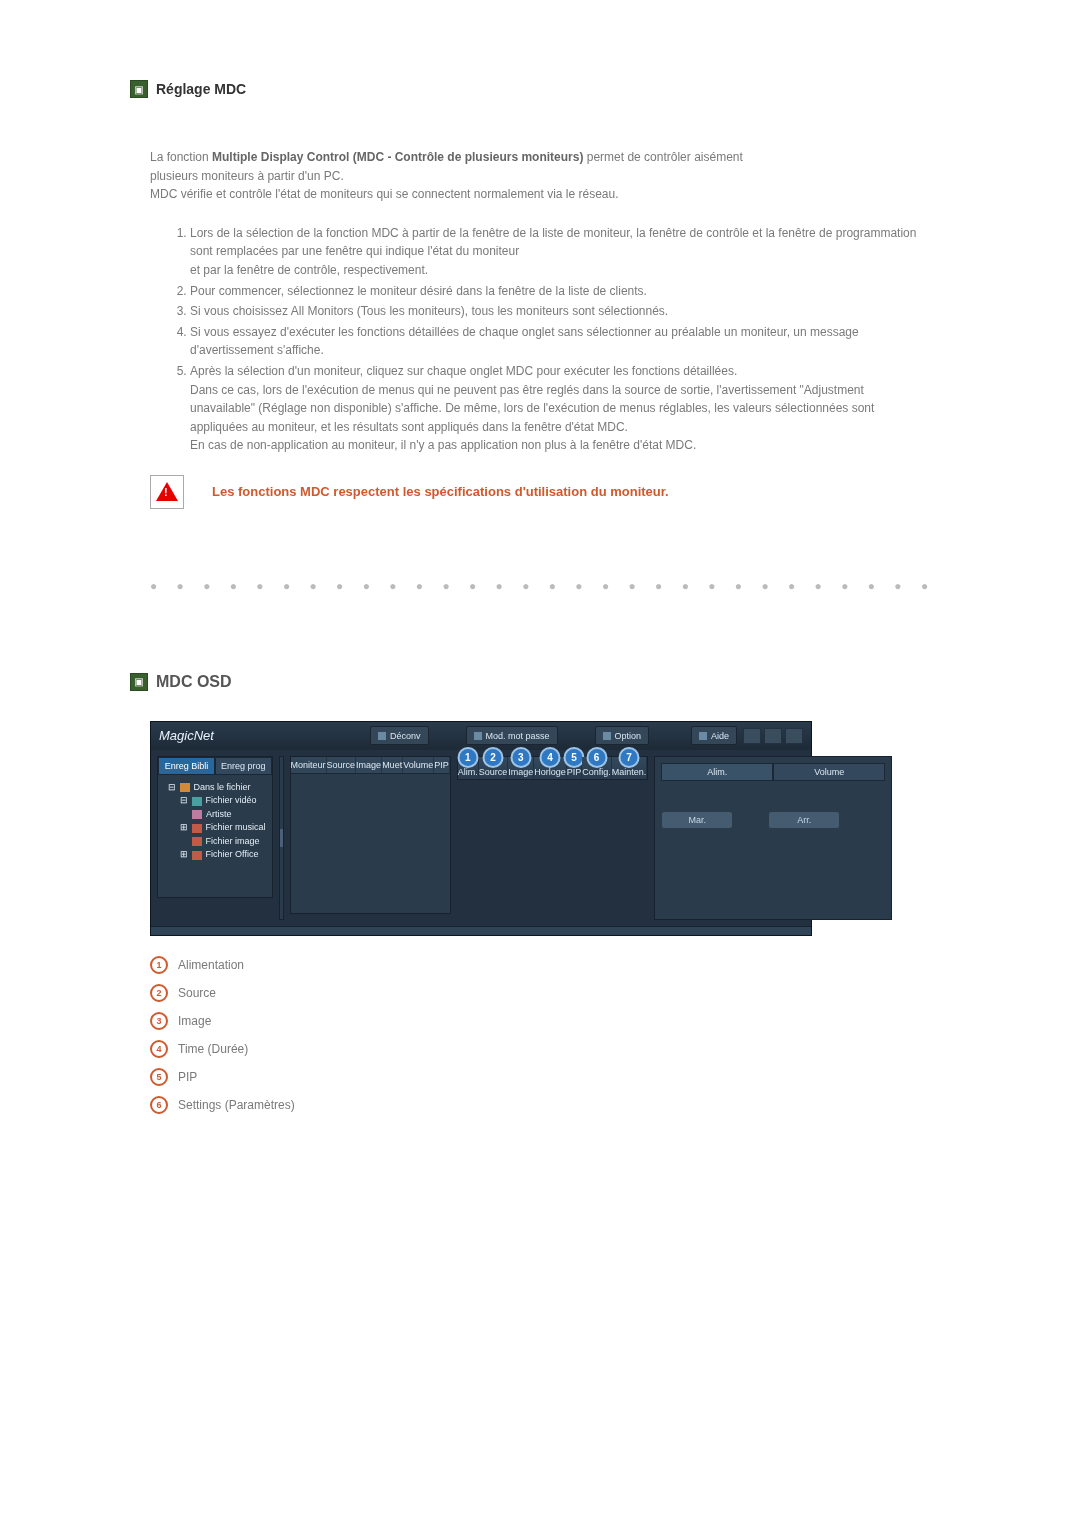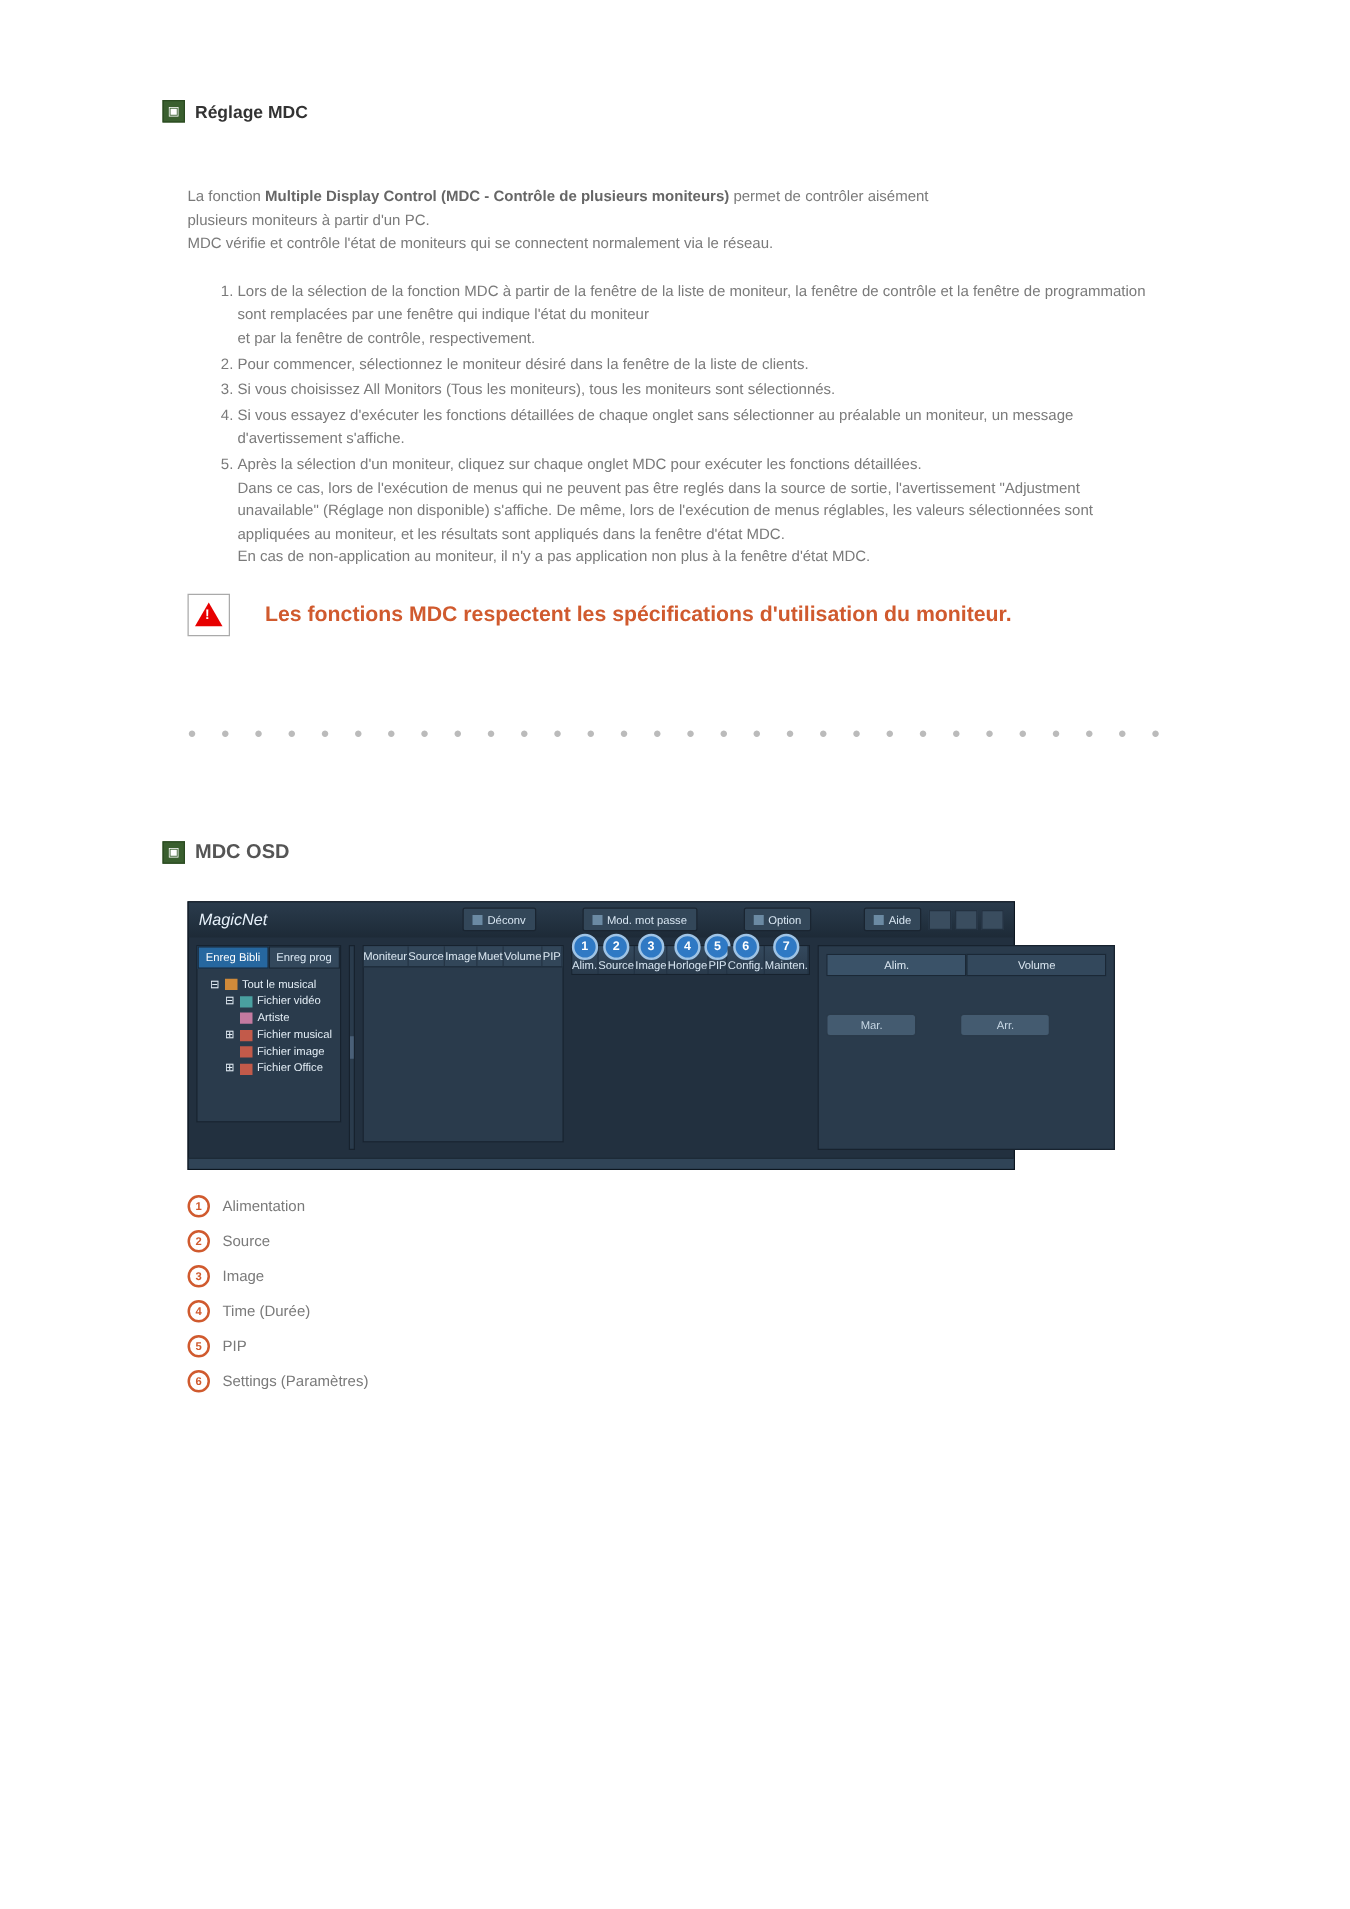--- a/index.html
+++ b/index.html
@@ -93,21 +93,21 @@
     position: absolute;
     left: -3px;
     top: 4px;
     color: #fff;
     font-size: 11px;
     font-weight: bold;
   }
   .warn-text {
     color: #d05a2e;
     font-weight: bold;
-    font-size: 17px;
+    font-size: 13px;
   }
   .dots {
     margin: 70px 20px 80px 20px;
     letter-spacing: 8px;
     color: #bbb;
     font-size: 12px;
     white-space: nowrap;
     overflow: hidden;
   }
 
@@ -467,21 +467,21 @@
       <div class="mn-left">
         <div class="mn-panel">
           <div class="mn-tabs">
             <div class="mn-tab active">Enreg Bibli</div>
             <div class="mn-tab">Enreg prog</div>
           </div>
           <div class="mn-tree">
             <div class="mn-tree-row l1">
                 <span>⊟</span>
                 <span class="t-icon orange"></span>
-                <span>Tout le musical</span>
+                <span>Dans le fichier</span>
               </div>
             <div class="mn-tree-row l2">
                 <span>⊟</span>
                 <span class="t-icon teal"></span>
                 <span>Fichier vidéo</span>
               </div>
             <div class="mn-tree-row l3">
                 <span class="t-icon pink"></span>
                 <span>Artiste</span>
               </div>

